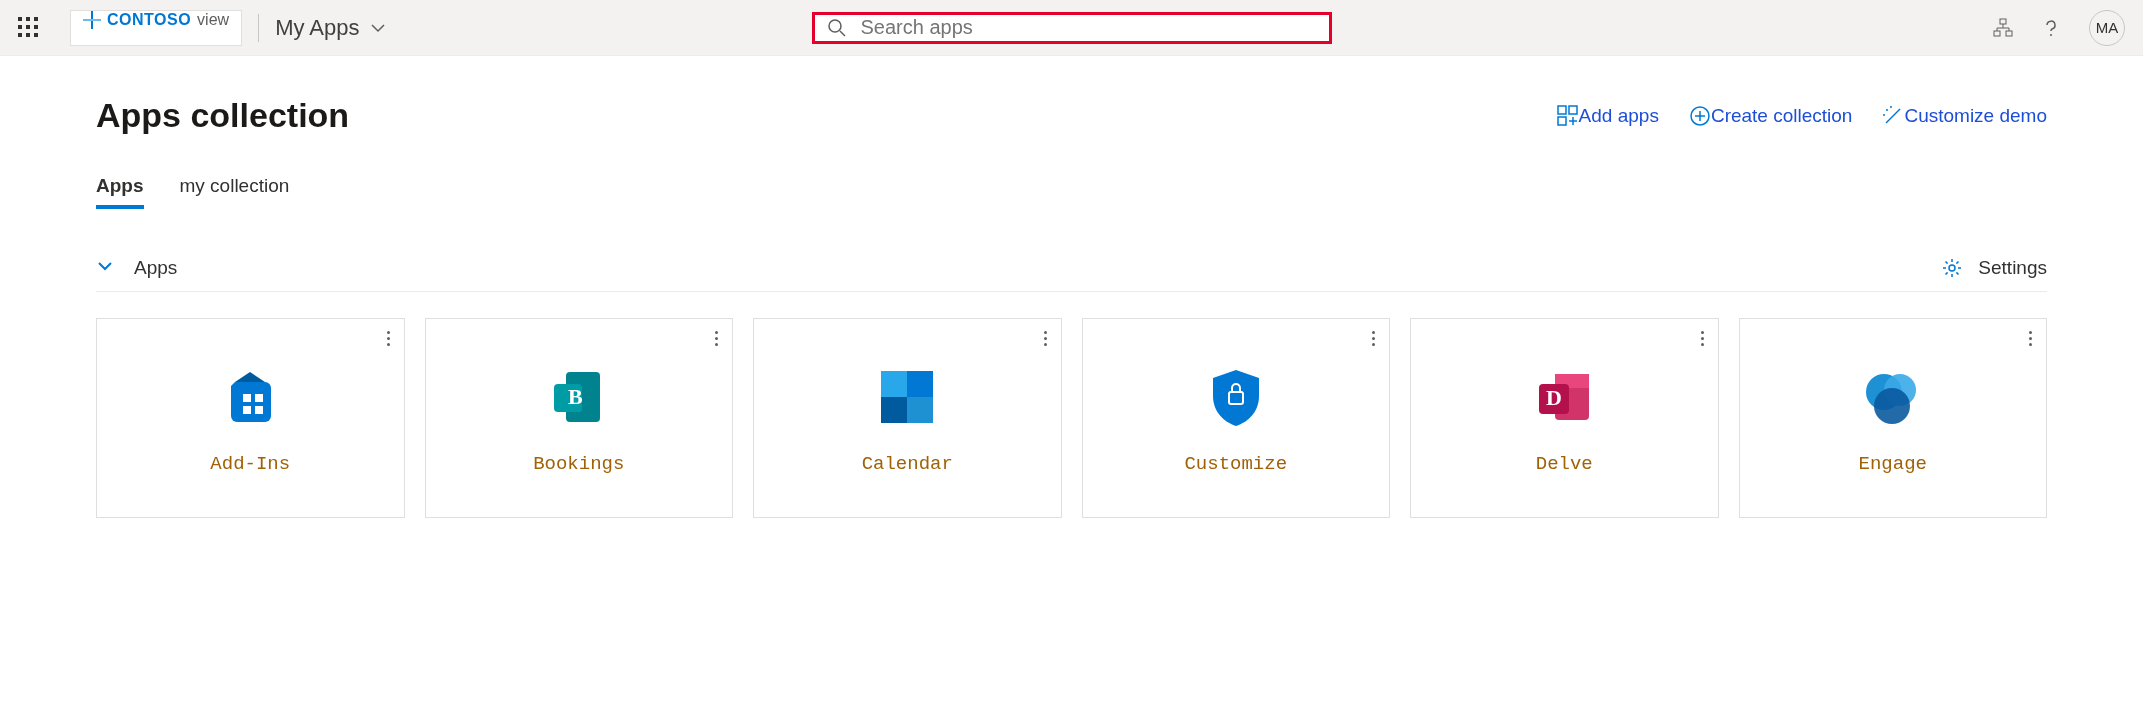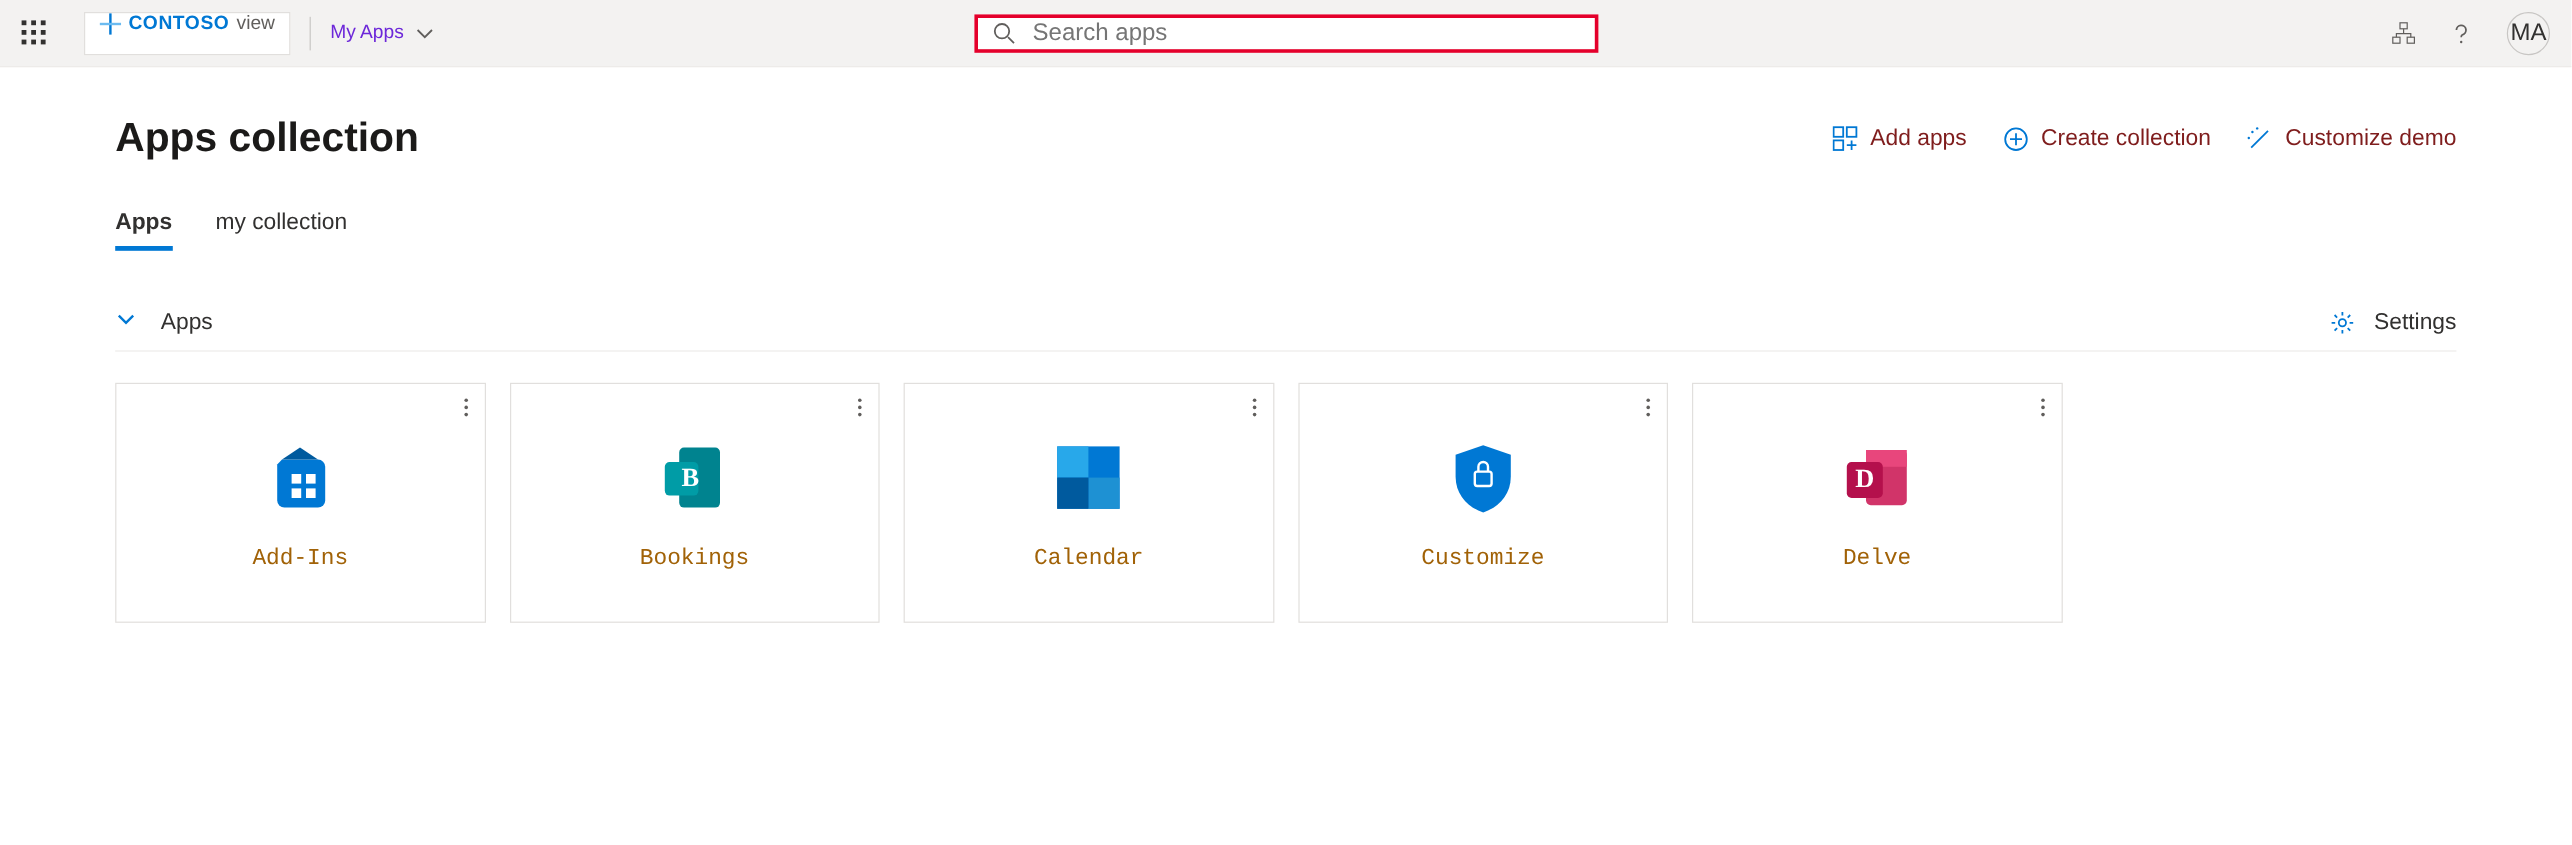--- a/index.html
+++ b/index.html
@@ -41,21 +41,21 @@
     font-size: 16px;
     color: #605e5c;
     border: 1px solid #e1dfdd;
   }
   .brand-pill .brand-blue { color: #0078d4; font-weight: 700; letter-spacing: 0.5px; margin-right: 6px; }
   .brand-pill svg { margin-right: 6px; }
   .vbar { width: 1px; height: 28px; background: #c8c6c4; margin: 0 16px; }
 
   .view-switch {
     display: flex; align-items: center;
-    font-size: 16px; color: #6d28d9;
+    font-size: 22px; color: #404040;
     cursor: pointer;
   }
   .view-switch svg { margin-left: 10px; }
 
   .search-wrap {
     position: absolute;
     left: 50%;
     transform: translateX(-50%);
     width: 520px;
     height: 32px;
@@ -76,37 +76,37 @@
   .header-right {
     margin-left: auto;
     display: flex; align-items: center; gap: 28px;
   }
   .icon-btn { cursor: pointer; display:flex; align-items:center; justify-content:center; }
   .avatar {
     width: 36px; height: 36px;
     border-radius: 50%;
     border: 1px solid #c8c6c4;
     display: flex; align-items: center; justify-content: center;
-    font-size: 20px; color: #323130;
+    font-size: 15px; color: #323130;
     background: #f3f2f1;
   }
 
   
   .main { padding: 40px 96px 0 96px; }
   .page-title { font-size: 34px; font-weight: 600; color: #1b1a19; }
 
   .title-row {
     display: flex; align-items: center;
     justify-content: space-between;
     margin-bottom: 40px;
   }
   .actions { display: flex; align-items: center; gap: 30px; }
   .action-link {
-    display: flex; align-items: center; gap: 10px;
-    font-size: 19px; color: #7f1d1d;
+    display: flex; align-items: center; 
+    font-size: 19px; color: #1d4ed8;
     cursor: pointer;
   }
   .action-link svg { flex-shrink: 0; }
 
   
   .tabs {
     display: flex; gap: 36px;
     border-bottom: none;
     margin-bottom: 50px;
   }
@@ -368,15 +368,30 @@
         <svg width="70" height="70" viewBox="0 0 70 70">
             <rect x="26" y="12" width="34" height="46" rx="4" fill="#d13469"></rect>
             <rect x="26" y="12" width="34" height="14" fill="#e8467c"></rect>
             <rect x="10" y="22" width="30" height="30" rx="4" fill="#b4104c"></rect>
             <text x="25" y="43" font-size="22" font-weight="700" fill="#fff" font-family="Segoe UI" text-anchor="middle">D</text>
           </svg>
       </div>
       <div class="app-label">Delve</div>
     </div>
 
+    <div class="app-card">
+      <div class="kebab">
+          <span></span>
+          <span></span>
+          <span></span>
+        </div>
+      <div class="app-icon">
+        <svg width="70" height="70" viewBox="0 0 70 70">
+            <circle cx="26" cy="30" r="18" fill="#1e90d4"></circle>
+            <circle cx="42" cy="28" r="16" fill="#3aa9e8" opacity="0.9"></circle>
+            <circle cx="34" cy="44" r="18" fill="#0a5a9e" opacity="0.9"></circle>
+          </svg>
+      </div>
+      <div class="app-label">Engage</div>
+    </div>
 
   </div>
 </div>
 
 </body></html>

